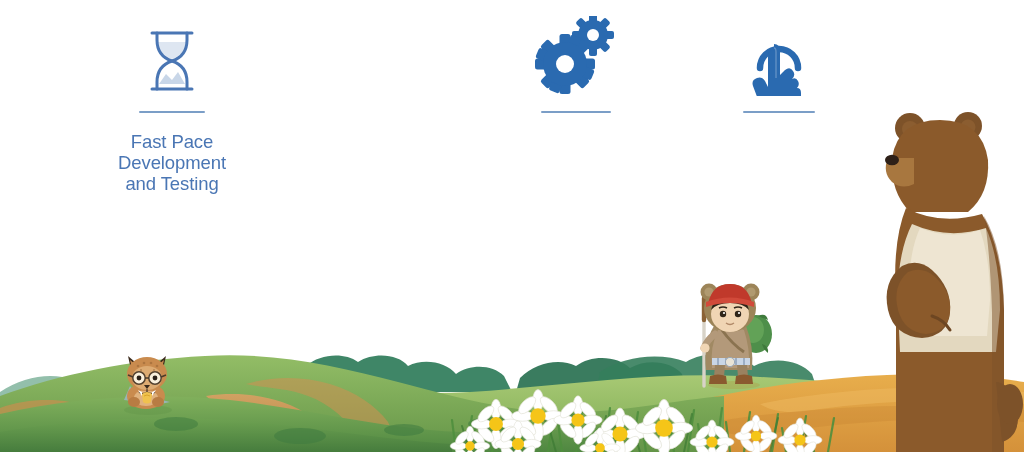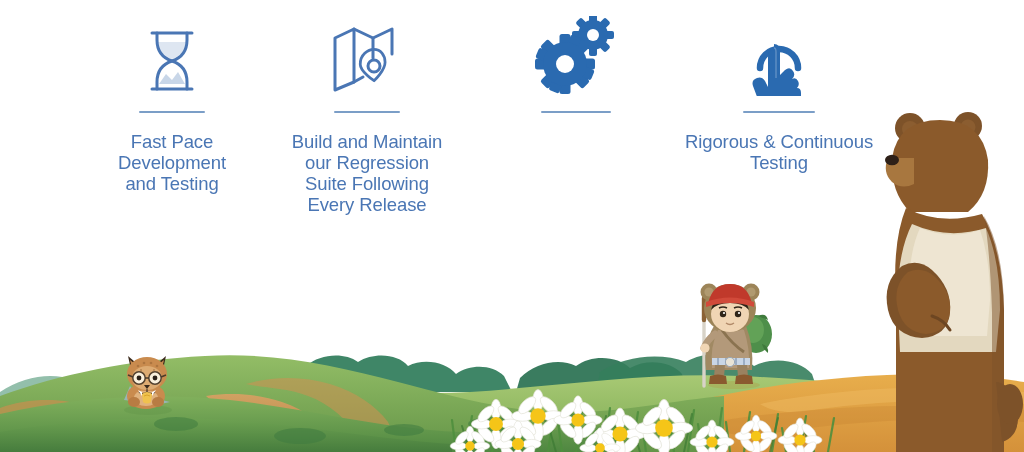--- a/index.html
+++ b/index.html
@@ -509,39 +509,20 @@
           <path d="M14,16 Q14,28 28,33 Q42,28 42,16 Z" fill="#4a76b4" opacity="0.18"></path>
           <path d="M15,58 L22,48 L28,54 L34,46 L41,58 Z" fill="#4a76b4" opacity="0.3"></path>
         </svg>
       </div>
       <div class="divider"></div>
       <div class="label">Fast Pace
 Development
 and Testing</div>
     </div>
 
-    <div class="feature f2">
-      <div class="icon-wrap">
-        <svg width="74" height="72" viewBox="0 0 74 72">
-          <g stroke="#4a76b4" stroke-width="3" fill="none" stroke-linejoin="round" stroke-linecap="round">
-            <path d="M5,14 L24,5 L24,58 L5,66 Z"></path>
-            <path d="M24,5 L43,14 L43,34"></path>
-            <path d="M24,58 L33,53"></path>
-            <path d="M43,14 L62,5 L62,30"></path>
-            <path d="M47,48 C47,38 55,32 62,32 C69,32 74,38 74,46 C74,55 62,66 62,66 C62,66 47,56 47,48 Z" transform="translate(-13,-4) scale(0.92)"></path>
-            <circle cx="44" cy="42" r="6"></circle>
-          </g>
-        </svg>
-      </div>
-      <div class="divider"></div>
-      <div class="label">Build and Maintain
-our Regression
-Suite Following
-Every Release</div>
-    </div>
 
     <div class="feature f3">
       <div class="icon-wrap">
         <svg width="82" height="80" viewBox="0 0 82 80">
           <g fill="#2a6ab0">
 
             <g transform="translate(58,19)">
               <g>
                 <rect x="-4" y="-21" width="8" height="42" rx="2"></rect>
                 <rect x="-21" y="-4" width="42" height="8" rx="2"></rect>
@@ -576,18 +557,16 @@
           <path d="M12,44 A19,19 0 1 1 50,44" stroke="#2a6ab0" stroke-width="6.5" fill="none" stroke-linecap="round"></path>
           <g fill="#2a6ab0">
             <path d="M26,20 q6,0 6,7 l0,24 l5,-5 q5,-4 8,1 q3,4 -1,8 q4,-2 6,2 q2,4 -1,7
                      q4,0 4,5 l0,7 q0,12 -13,12 l-14,0 q-11,0 -15,-10 l-6,-16 q-2,-6 4,-8
                      q5,-2 8,3 l3,6 l0,-30 q0,-7 6,-7 Z"></path>
           </g>
           <path d="M26,24 q2,0 2,4 l0,26" stroke="#ffffff" stroke-width="1.4" fill="none" opacity="0.25"></path>
         </svg>
       </div>
       <div class="divider"></div>
-      <div class="label">Rigorous &amp; Continuous
-Testing</div>
     </div>
 
   </div>
 </div>
 
 </body></html>

